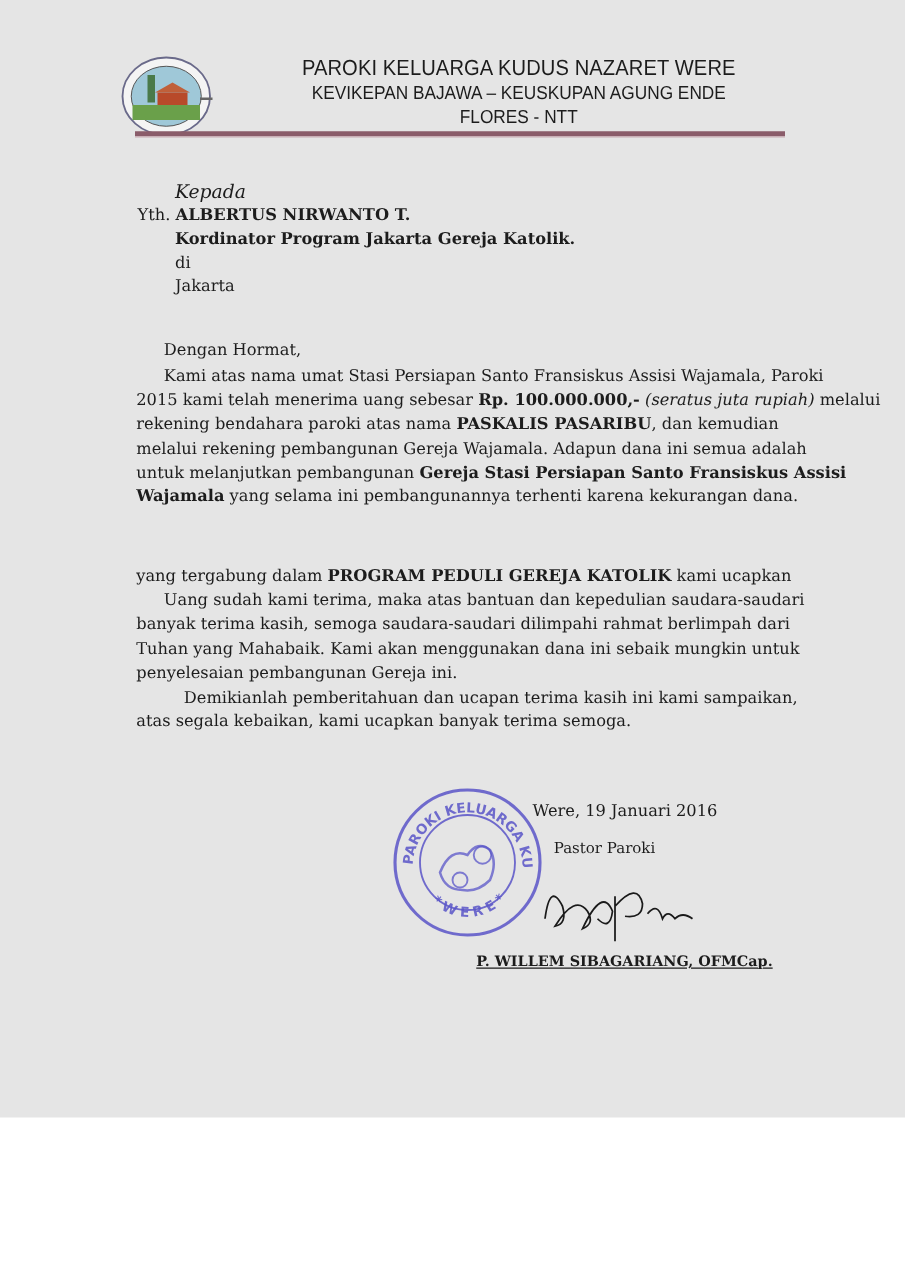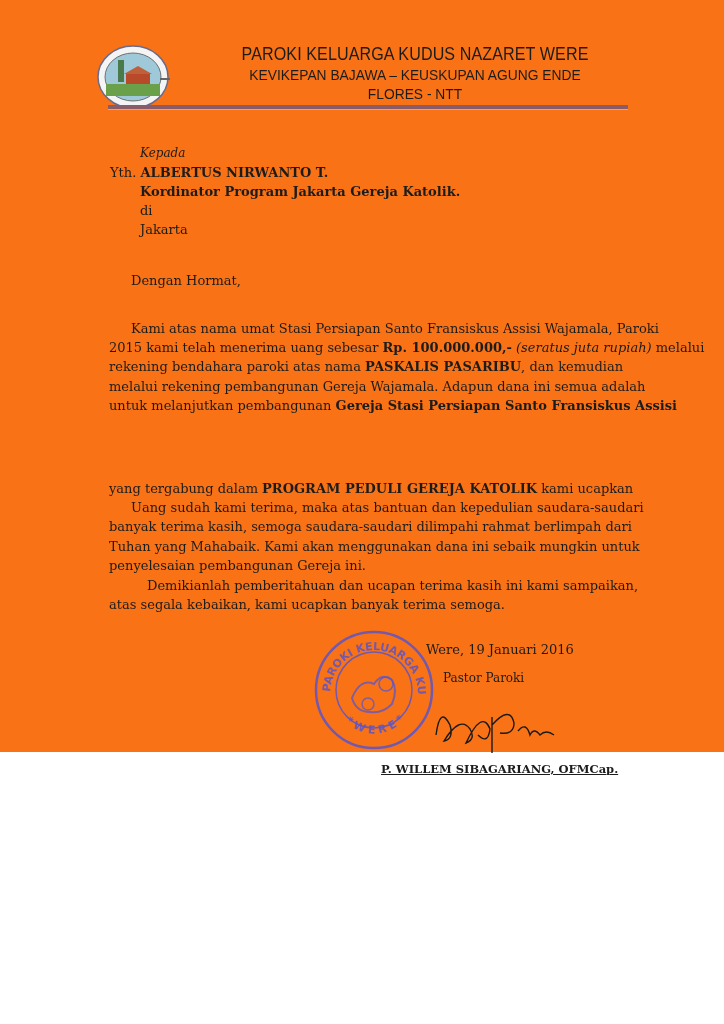--- a/index.html
+++ b/index.html
@@ -1,32 +1,32 @@
 <!DOCTYPE html>
 <html><head>
 <meta charset="utf-8">
 <style>
   html, body { margin: 0; padding: 0; }
   body {
     width: 724px; height: 1024px; background: #ffffff; position: relative; overflow: hidden;
     font-family: "DejaVu Serif", "Liberation Serif", serif; color: #1c1c1c;
   }
-  .page { position: absolute; left: 0; top: 0; width: 724px; height: 752px; background: #f97316; }
+  .page { position: absolute; left: 0; top: 0; width: 724px; height: 894px; background: #e5e5e5; }
   .logo { position: absolute; left: 96px; top: 44px; width: 78px; height: 66px; }
   .header-title { position: absolute; left: 195px; top: 44px; width: 440px; text-align: center;
     font-family: "Liberation Sans", sans-serif; }
   .h1 { font-size: 17.5px; letter-spacing: 0.1px; line-height: 21px; transform: scaleX(0.92); transform-origin: center; }
   .h2 { font-size: 15px; line-height: 19px; transform: scaleX(0.92); }
   .h3 { font-size: 15px; line-height: 19px; transform: scaleX(0.92); }
   .rule { position: absolute; left: 108px; top: 105px; width: 520px; height: 4px; background: #8a5c6a; }
   .rule2 { position: absolute; left: 108px; top: 109px; width: 520px; height: 1px; background: #c7aab2; }
   .txt { position: absolute; font-size: 13px; line-height: 20px; white-space: nowrap; }
   .it { font-style: italic; }
   .b { font-weight: bold; }
-  .para { position: absolute; left: 109px; width: 514px; font-size: 13px; line-height: 19.2px; text-align: justify; margin-top: 27px; }
+  .para { position: absolute; left: 109px; width: 514px; font-size: 13px; line-height: 19.2px; text-align: justify; }
   .para .line { display: block; text-align: justify; text-align-last: justify; white-space: nowrap; }
   .para .last { text-align-last: left; }
   .stamp { position: absolute; left: 312px; top: 628px; width: 124px; height: 124px; }
   .sig { position: absolute; left: 430px; top: 695px; width: 130px; height: 60px; }
   .signer { position: absolute; left: 381px; top: 762px; font-size: 11.5px; font-weight: bold; text-decoration: underline; }
 </style>
 </head>
 <body>
 
 <div class="page">
@@ -42,37 +42,38 @@
   </svg>
 
   <div class="header-title">
     <div class="h1">PAROKI KELUARGA KUDUS NAZARET WERE</div>
     <div class="h2">KEVIKEPAN BAJAWA – KEUSKUPAN AGUNG ENDE</div>
     <div class="h3">FLORES - NTT</div>
   </div>
   <div class="rule"></div>
   <div class="rule2"></div>
 
-  <div class="txt it" style="left:140px; top:143px; font-size:12px;">Kepada</div>
+  <div class="txt it" style="left:140px; top:143px; font-size:15px;">Kepada</div>
   <div class="txt" style="left:110px; top:163px;">
     <span>Yth.</span>
     <span class="b">ALBERTUS NIRWANTO T.</span>
   </div>
   <div class="txt b" style="left:140px; top:182px;">Kordinator Program Jakarta Gereja Katolik.</div>
   <div class="txt" style="left:140px; top:201px;">di</div>
   <div class="txt" style="left:140px; top:220px;">Jakarta</div>
 
   <div class="txt" style="left:131px; top:271px;">Dengan Hormat,</div>
 
   <div class="para" id="p1" style="top:292px;">
       <span class="line" style="padding-left: 22px;"><span>Kami atas nama umat Stasi Persiapan Santo Fransiskus Assisi Wajamala, Paroki</span></span>
       <span class="line"><span>2015 kami telah menerima uang sebesar </span><span class="b">Rp. 100.000.000,-</span><span> </span><span class="it">(seratus juta rupiah)</span><span> melalui</span></span>
       <span class="line"><span>rekening bendahara paroki atas nama  </span><span class="b">PASKALIS PASARIBU</span><span>, dan kemudian</span></span>
       <span class="line"><span>melalui rekening pembangunan Gereja Wajamala. Adapun dana ini semua adalah</span></span>
       <span class="line"><span>untuk melanjutkan pembangunan </span><span class="b">Gereja Stasi Persiapan Santo Fransiskus Assisi</span></span>
+      <span class="line last"><span class="b">Wajamala</span><span> yang selama ini pembangunannya terhenti karena kekurangan dana.</span></span>
     </div>
   <div class="para" id="p2" style="top:452px;">
       <span class="line"><span>yang tergabung dalam </span><span class="b">PROGRAM PEDULI GEREJA KATOLIK</span><span> kami ucapkan</span></span>
       <span class="line" style="padding-left: 22px;"><span>Uang sudah kami terima, maka atas bantuan dan kepedulian saudara-saudari</span></span>
       <span class="line"><span>banyak terima kasih, semoga saudara-saudari dilimpahi rahmat berlimpah dari</span></span>
       <span class="line"><span>Tuhan yang Mahabaik. Kami akan menggunakan dana ini sebaik mungkin untuk</span></span>
       <span class="line last"><span>penyelesaian pembangunan Gereja ini.</span></span>
     </div>
   <div class="para" id="p3" style="top:549px;">
       <span class="line" style="padding-left: 38px;"><span>Demikianlah pemberitahuan dan ucapan terima kasih ini kami sampaikan,</span></span>

